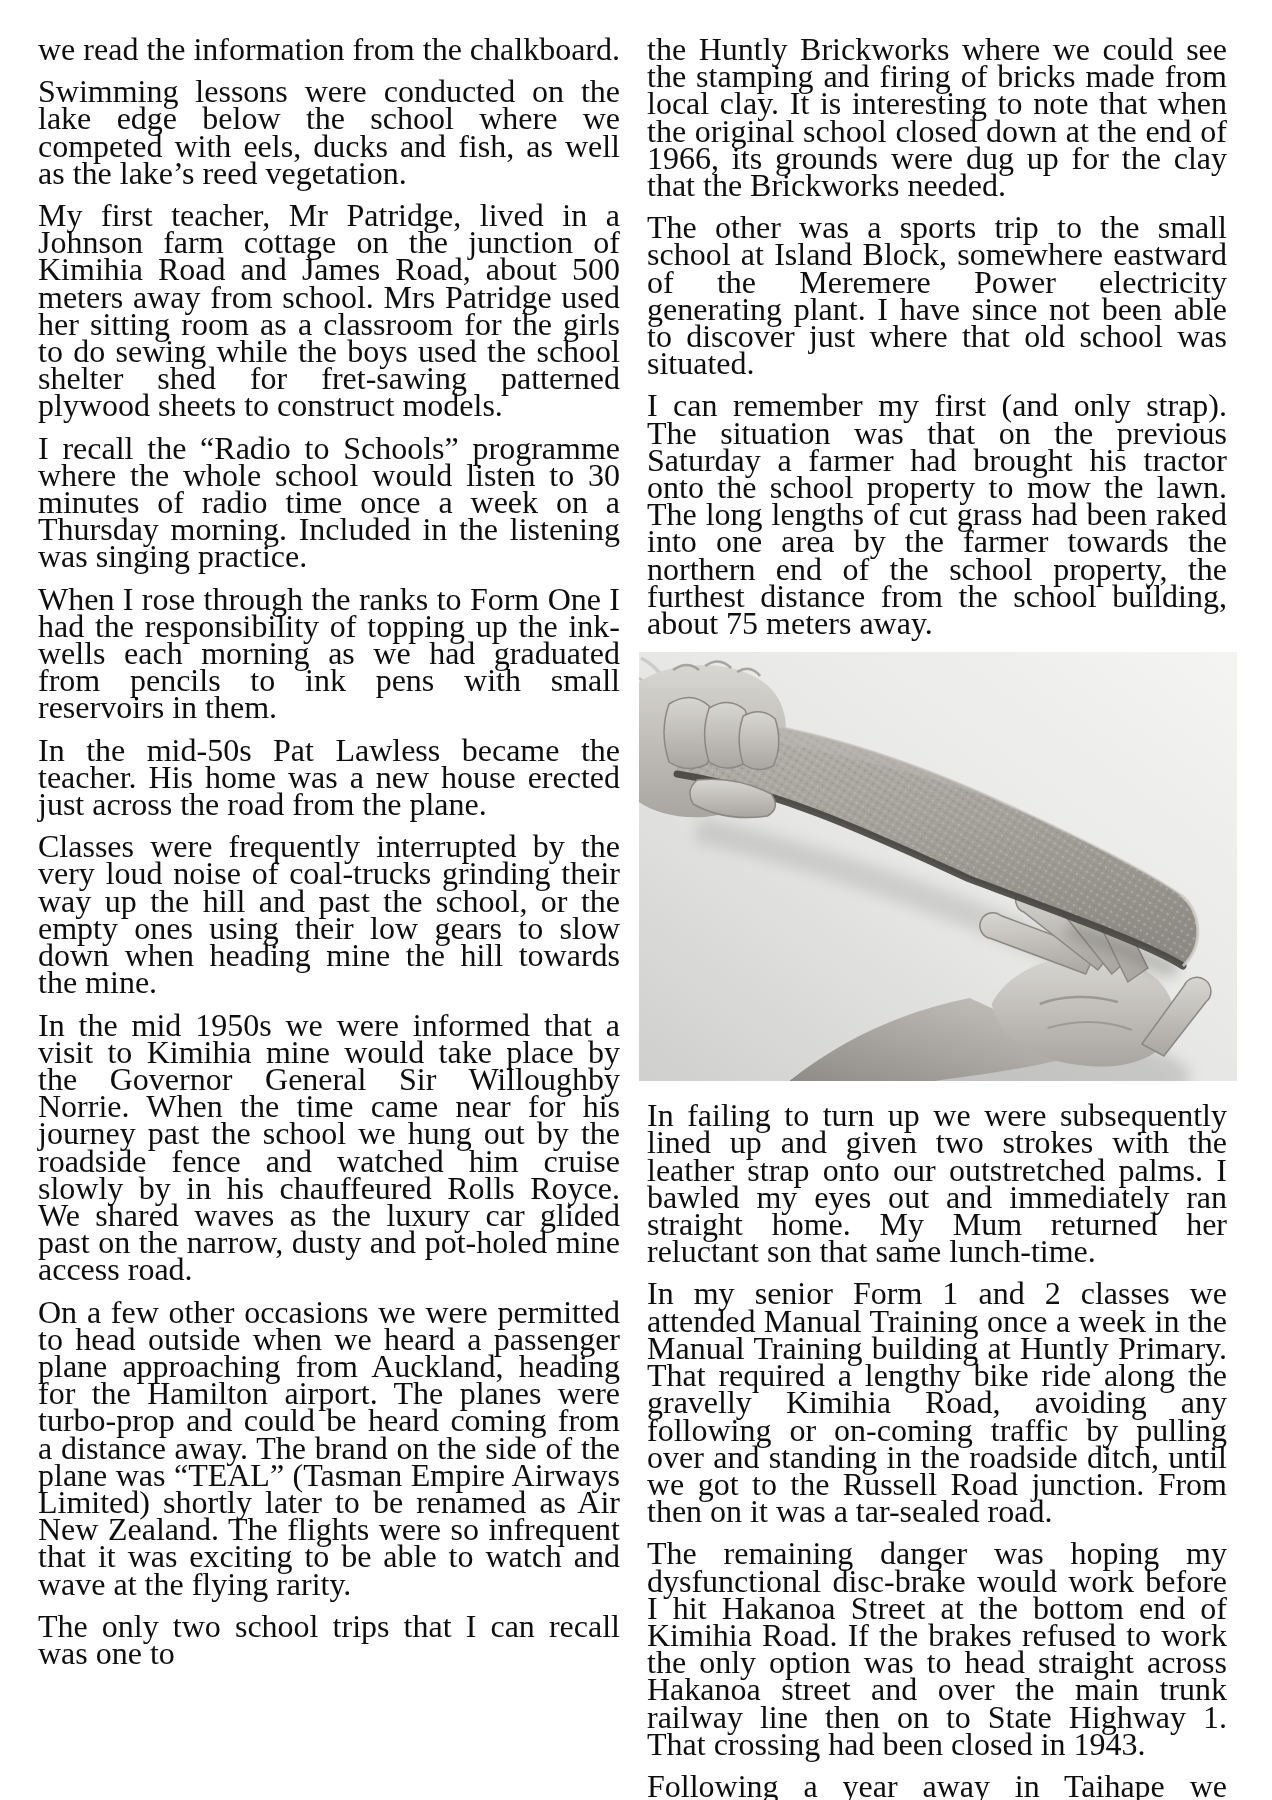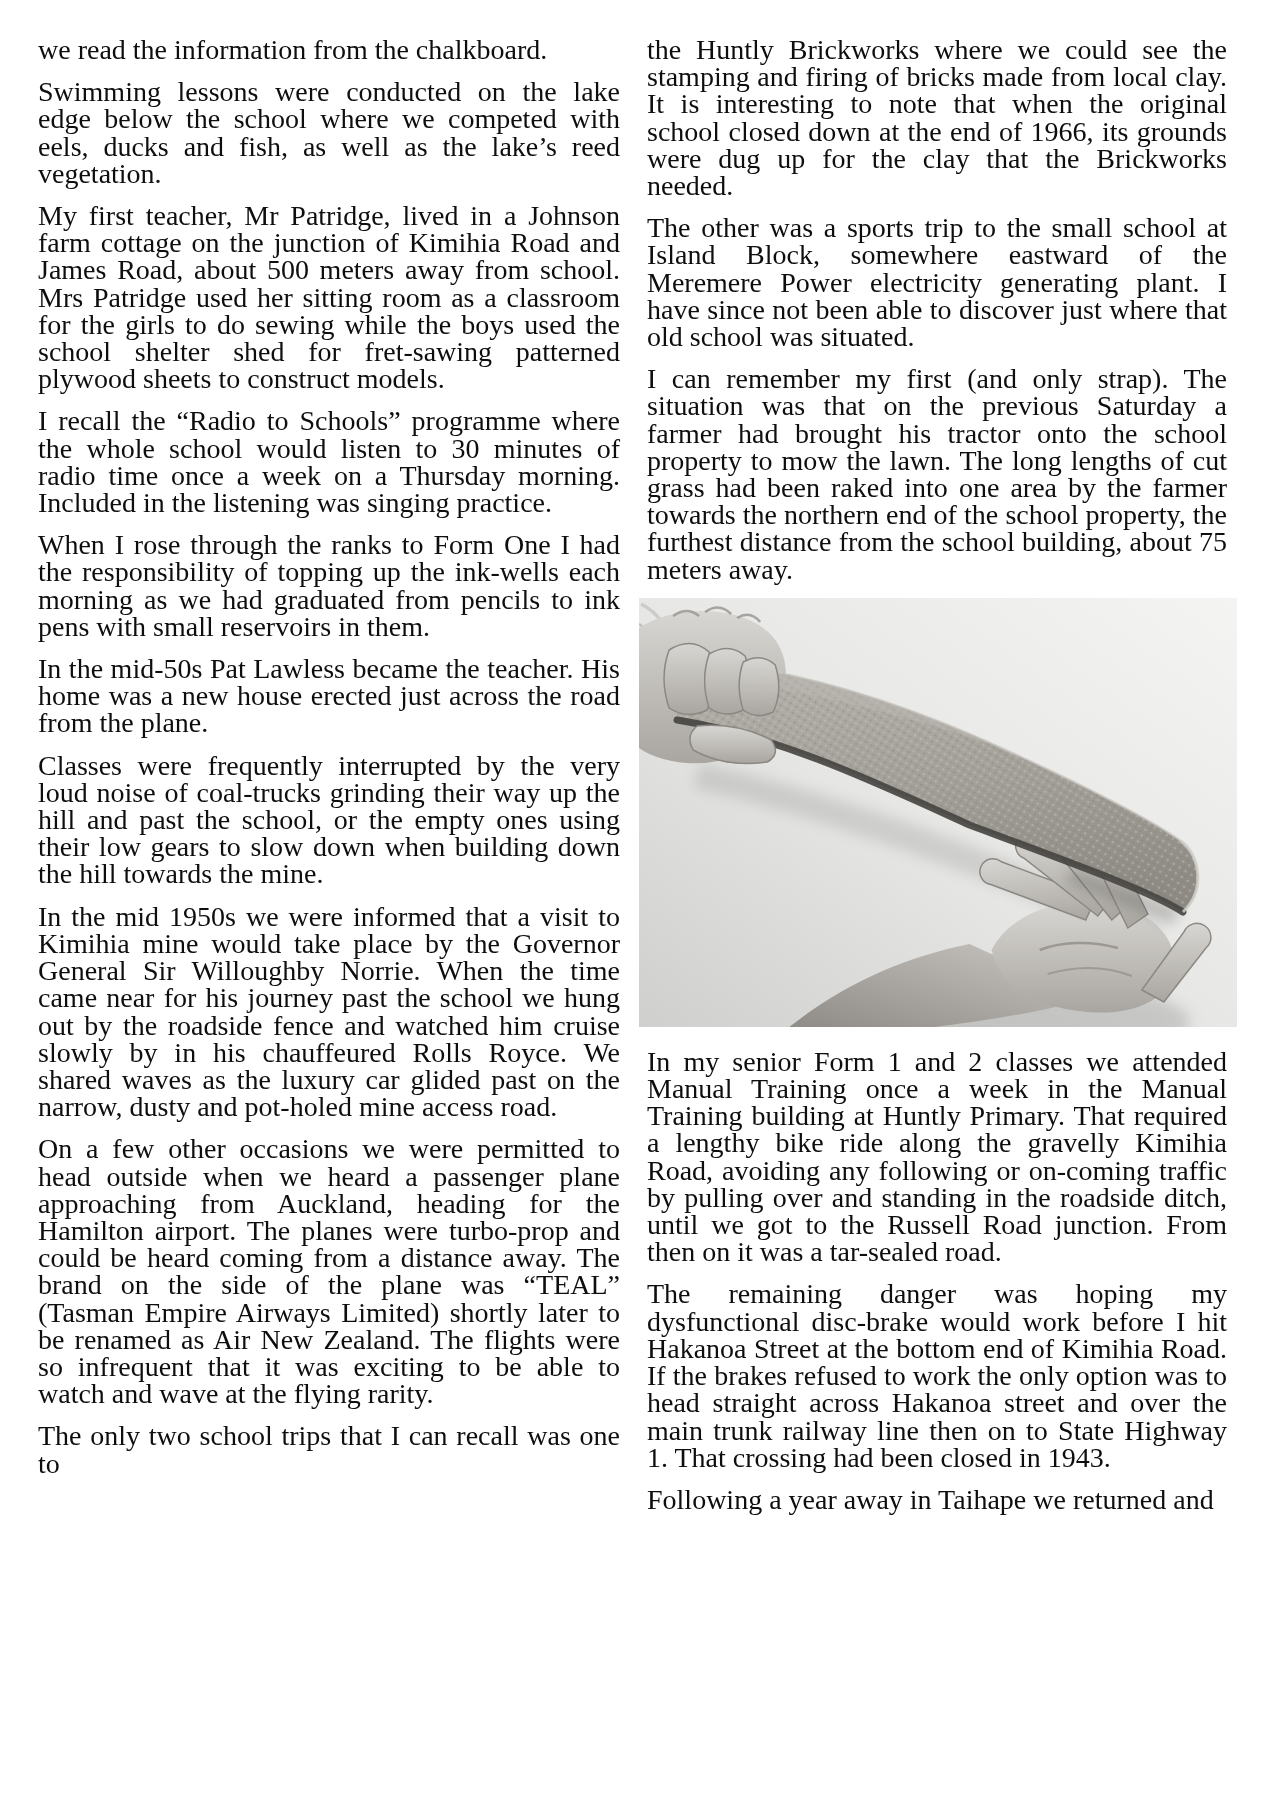--- a/index.html
+++ b/index.html
@@ -10,21 +10,21 @@
     background: #ffffff;
     font-family: "Liberation Serif", serif;
     color: #0e0e0e;
     overflow: hidden;
   }
   .col { position: absolute; top: 36px; }
   .col-left  { left: 38px;  width: 582px; }
   .col-right { left: 647px; width: 580px; }
   .col p {
     margin: 0 0 15px 0;
-    font-size: 28px;
+    font-size: 32px;
     line-height: 27.2px;
     text-align: justify;
     text-justify: inter-word;
   }
   figure.photo {
     margin: 14px 0 21px -8px;
     padding: 0;
     width: 598px;
     height: 429px;
   }
@@ -35,21 +35,21 @@
 
 <div class="page">
 
   <div class="col col-left">
     <p>we read the information from the chalkboard.</p>
     <p>Swimming lessons were conducted on the lake edge below the school where we competed with eels, ducks and fish, as well as the lake’s reed vegetation.</p>
     <p>My first teacher, Mr Patridge, lived in a Johnson farm cottage on the junction of Kimihia Road and James Road, about 500 meters away from school. Mrs Patridge used her sitting room as a classroom for the girls to do sewing while the boys used the school shelter shed for fret-sawing patterned plywood sheets to construct models.</p>
     <p>I recall the “Radio to Schools” programme where the whole school would listen to 30 minutes of radio time once a week on a Thursday morning. Included in the listening was singing practice.</p>
     <p>When I rose through the ranks to Form One I had the responsibility of topping up the ink-wells each morning as we had graduated from pencils to ink pens with small reservoirs in them.</p>
     <p>In the mid-50s Pat Lawless became the teacher. His home was a new house erected just across the road from the plane.</p>
-    <p>Classes were frequently interrupted by the very loud noise of coal-trucks grinding their way up the hill and past the school, or the empty ones using their low gears to slow down when building down the hill towards the mine.</p>
+    <p>Classes were frequently interrupted by the very loud noise of coal-trucks grinding their way up the hill and past the school, or the empty ones using their low gears to slow down when heading mine the hill towards the mine.</p>
     <p>In the mid 1950s we were informed that a visit to Kimihia mine would take place by the Governor General Sir Willoughby Norrie. When the time came near for his journey past the school we hung out by the roadside fence and watched him cruise slowly by in his chauffeured Rolls Royce. We shared waves as the luxury car glided past on the narrow, dusty and pot-holed mine access road.</p>
     <p>On a few other occasions we were permitted to head outside when we heard a passenger plane approaching from Auckland, heading for the Hamilton airport. The planes were turbo-prop and could be heard coming from a distance away. The brand on the side of the plane was “TEAL” (Tasman Empire Airways Limited) shortly later to be renamed as Air New Zealand. The flights were so infrequent that it was exciting to be able to watch and wave at the flying rarity.</p>
     <p>The only two school trips that I can recall was one to</p>
   </div>
 
   <div class="col col-right">
     <p>the Huntly Brickworks where we could see the stamping and firing of bricks made from local clay. It is interesting to note that when the original school closed down at the end of 1966, its grounds were dug up for the clay that the Brickworks needed.</p>
     <p>The other was a sports trip to the small school at Island Block, somewhere eastward of the Meremere Power electricity generating plant. I have since not been able to discover just where that old school was situated.</p>
     <p>I can remember my first (and only strap). The situation was that on the previous Saturday a farmer had brought his tractor onto the school property to mow the lawn. The long lengths of cut grass had been raked into one area by the farmer towards the northern end of the school property, the furthest distance from the school building, about 75 meters away.</p>
 
@@ -135,18 +135,19 @@
             <path d="M70,56 q20,-12 36,2 q9,28 -2,54 q-18,9 -34,-2 q-9,-28 0,-54 Z"></path>
             <path d="M104,64 q18,-10 32,3 q8,25 -2,47 q-16,8 -30,-2 q-8,-25 0,-48 Z"></path>
             <path d="M58,128 q40,-4 74,14 q10,14 -4,22 q-42,6 -74,-12 q-8,-14 4,-24 Z"></path>
           </g>
         </g>
 
         <path d="M430,270 C470,284 510,298 540,312 L532,326 C500,312 462,298 426,284 Z" fill="#5a5854" opacity="0.35" filter="url(#soft)"></path>
       </svg>
     </figure>
 
+    <p>In failing to turn up we were subsequently lined up and given two strokes with the leather strap onto our outstretched palms. I bawled my eyes out and immediately ran straight home. My Mum returned her reluctant son that same lunch-time.</p>
     <p>In my senior Form 1 and 2 classes we attended Manual Training once a week in the Manual Training building at Huntly Primary. That required a lengthy bike ride along the gravelly Kimihia Road, avoiding any following or on-coming traffic by pulling over and standing in the roadside ditch, until we got to the Russell Road junction. From then on it was a tar-sealed road.</p>
     <p>The remaining danger was hoping my dysfunctional disc-brake would work before I hit Hakanoa Street at the bottom end of Kimihia Road. If the brakes refused to work the only option was to head straight across Hakanoa street and over the main trunk railway line then on to State Highway 1. That crossing had been closed in 1943.</p>
     <p>Following a year away in Taihape we returned and</p>
   </div>
 
 </div>
 
 </body></html>

